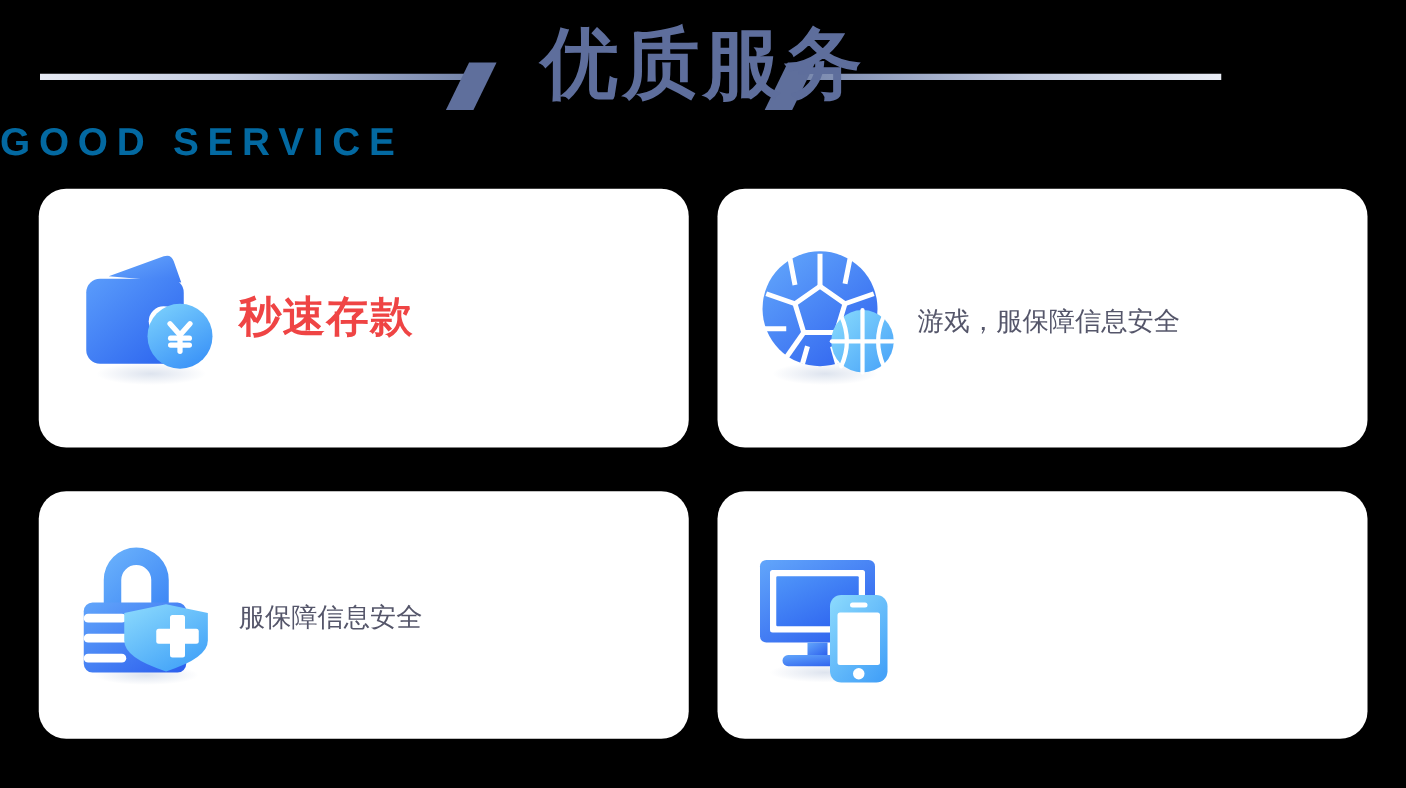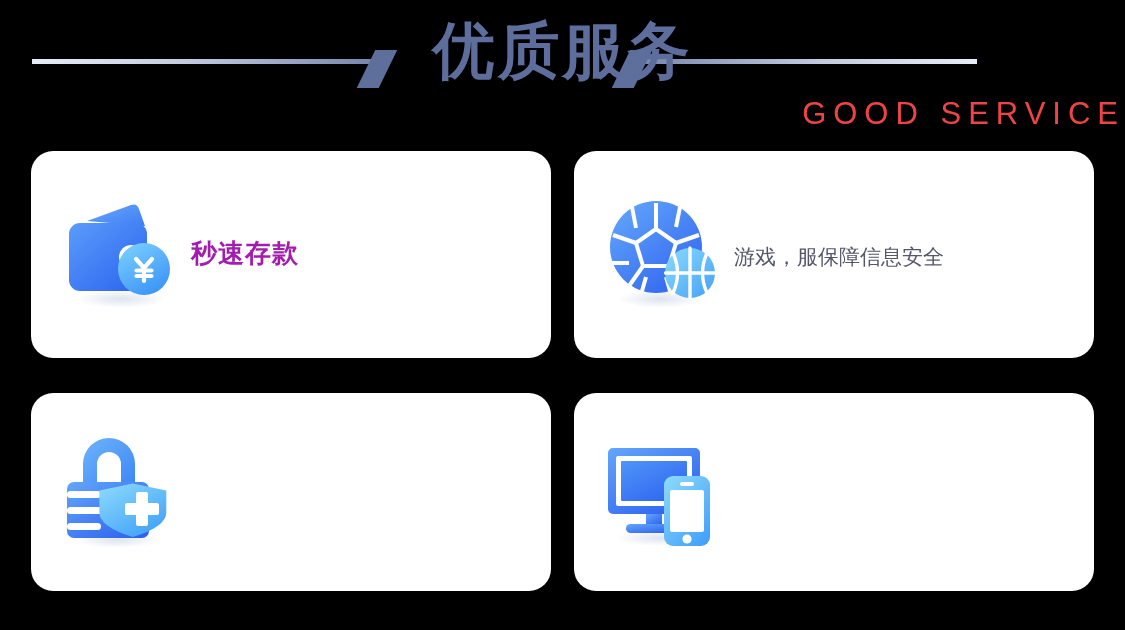--- a/index.html
+++ b/index.html
@@ -30,22 +30,22 @@
 
   #title-cn {
     position:absolute; left:0; top:8px; width:1125px;
     text-align:center;
     font-size:62px; font-weight:bold; color:#5e6e9c;
     letter-spacing:3px; line-height:86px;
     font-family:"DejaVu Sans",sans-serif;
   }
   #title-en {
     position:absolute; left:0; top:96px; width:1125px;
-    text-align:right;
-    font-size:31px; font-weight:normal; color:#ef4444;
+    text-align:left;
+    font-size:31px; font-weight:bold; color:#0369a1;
     letter-spacing:7px; line-height:36px;
   }
 
   
   #grid {
     position:absolute; left:31px; top:151px;
     width:1063px; height:440px;
     display:grid;
     grid-template-columns:520px 520px;
     grid-template-rows:207px 198px;
@@ -59,23 +59,23 @@
     position:relative;
   }
   .icon-wrap {
     width:124px; height:124px;
     flex:0 0 124px;
     position:relative;
     margin-right:8px;
   }
   .txt { position:relative; }
   .card-title {
-    font-size:26px; font-weight:bold; color:#a21caf;
+    font-size:34px; font-weight:bold; color:#ef4444;
     line-height:42px; letter-spacing:1px;
-    font-family:Liberation Mono, monospace;
+    font-family:Liberation Serif, serif;
     white-space:nowrap;
   }
   .card-sub {
     font-size:21px; color:#55566a; font-weight:normal;
     line-height:33px; letter-spacing:0px;
     margin-top:5px;
     font-family:"DejaVu Sans",sans-serif;
     white-space:nowrap;
   }
   .card-sub div { white-space:nowrap; }
@@ -212,20 +212,21 @@
         </g>
         <path d="M75 55 L113 63 L113 88 Q113 104 75 116 Q37 104 37 88 L37 63 Z" transform="translate(-8,-2) scale(0.88) translate(18,8)" fill="url(#shg)"></path>
         <g fill="#ffffff">
           <rect x="66" y="73" width="34" height="12" rx="2"></rect>
           <rect x="77" y="62" width="12" height="34" rx="2"></rect>
         </g>
       </svg>
     </div>
     <div class="txt">
       <div class="card-sub">
+        <div>服保障信息安全</div>
       </div>
     </div>
   </div>
 
   <div class="card">
     <div class="icon-wrap">
       <svg viewBox="0 0 124 124" width="124" height="124">
         <defs>
           <linearGradient id="mg" x1="0" y1="0" x2="0.8" y2="1">
             <stop offset="0" stop-color="#62a6fb"></stop>

